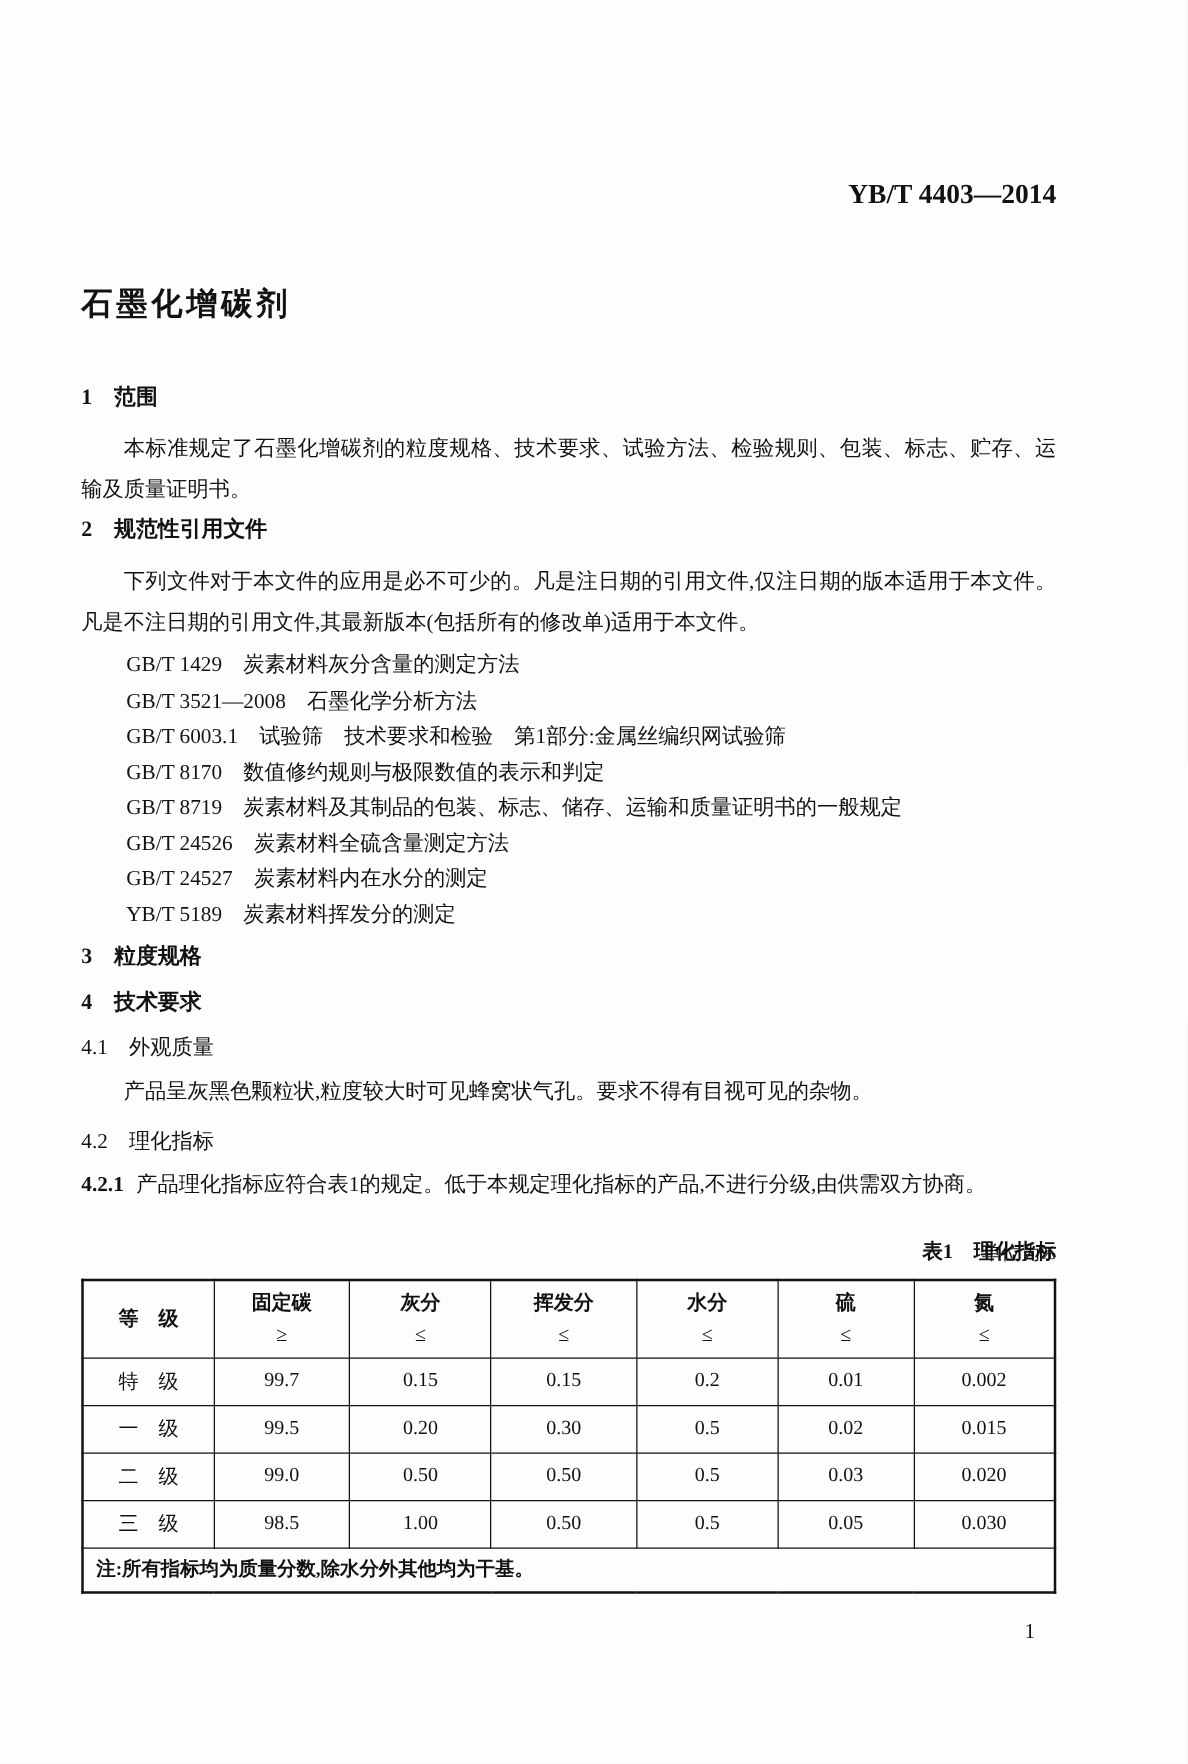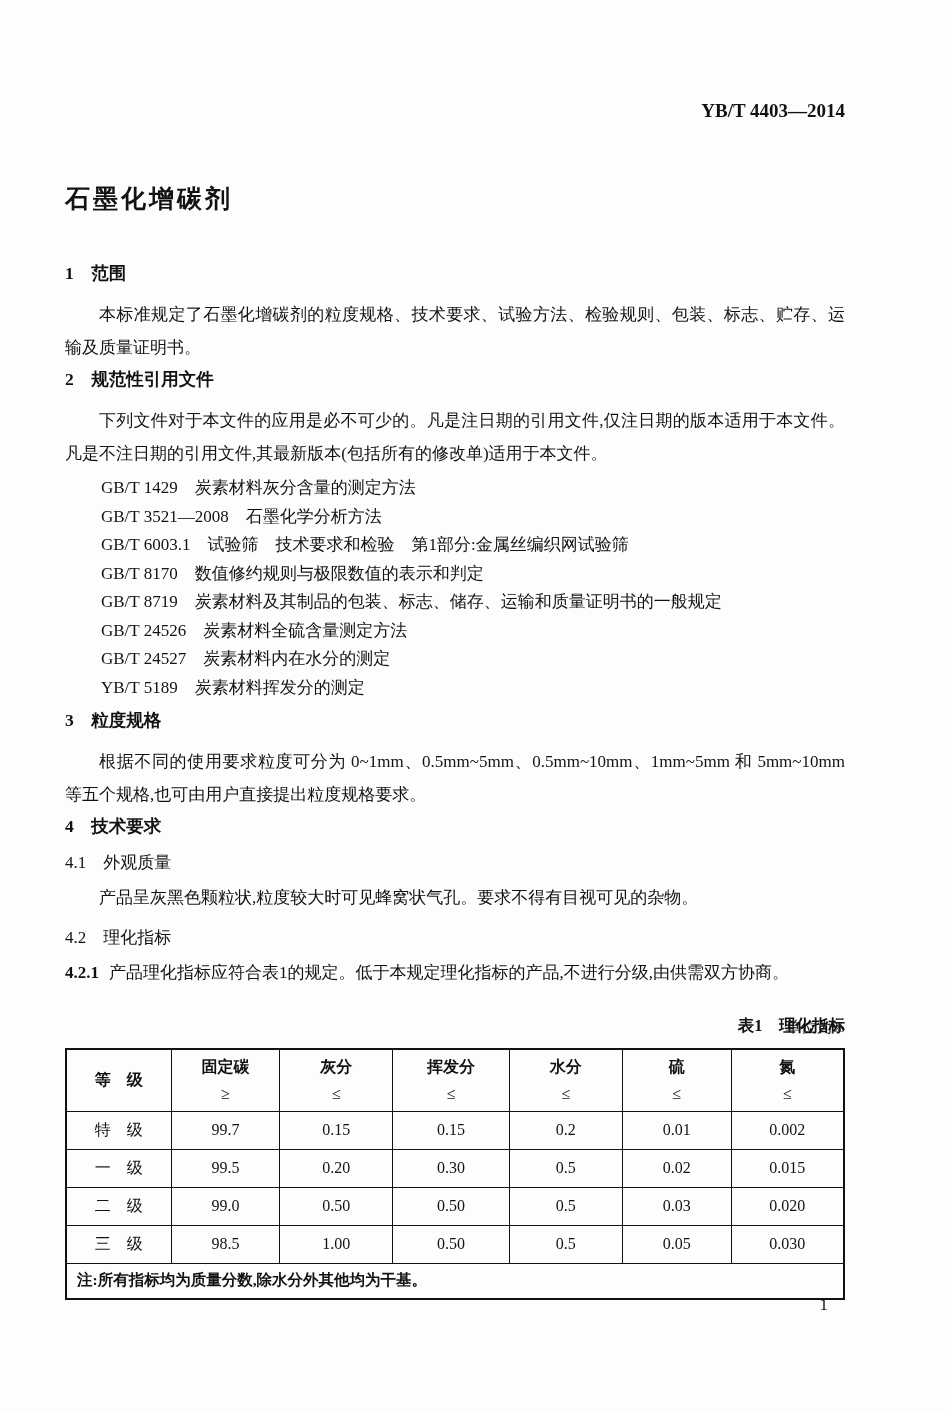--- a/index.html
+++ b/index.html
@@ -9,22 +9,23 @@
     margin:0 auto;
     background:#fdfdfc;
     color:#121212;
     font-family:"Liberation Serif","DejaVu Serif",serif;
     position:relative;
     padding:100px 105px 0 65px;
   }
   .doc-number {
     text-align:right;
     font-weight:bold;
-    font-size:19px;
+    font-size:22px;
     line-height:22px;
+    margin-top:44px;
   }
   .doc-title {
     text-align:left;
     font-size:25px;
     font-weight:bold;
     letter-spacing:3px;
     margin-top:60px;
     margin-bottom:46px;
   }
   .section-heading {
@@ -132,21 +133,20 @@
       <div class="ref-item">GB/T 3521—2008　石墨化学分析方法</div>
       <div class="ref-item">GB/T 6003.1　试验筛　技术要求和检验　第1部分:金属丝编织网试验筛</div>
       <div class="ref-item">GB/T 8170　数值修约规则与极限数值的表示和判定</div>
       <div class="ref-item">GB/T 8719　炭素材料及其制品的包装、标志、储存、运输和质量证明书的一般规定</div>
       <div class="ref-item">GB/T 24526　炭素材料全硫含量测定方法</div>
       <div class="ref-item">GB/T 24527　炭素材料内在水分的测定</div>
       <div class="ref-item">YB/T 5189　炭素材料挥发分的测定</div>
     </div>
 
   <h2 class="section-heading">3　粒度规格</h2>
-  <p class="body-para">根据不同的使用要求粒度可分为 0~1mm、0.5mm~5mm、0.5mm~10mm、1mm~5mm 和 5mm~10mm 等五个规格,也可由用户直接提出粒度规格要求。</p>
 
   <h2 class="section-heading">4　技术要求</h2>
 
   <h3 class="sub-heading">4.1　外观质量</h3>
   <p class="body-para">产品呈灰黑色颗粒状,粒度较大时可见蜂窝状气孔。要求不得有目视可见的杂物。</p>
 
   <h3 class="sub-heading">4.2　理化指标</h3>
   <p class="clause-para"><span class="num">4.2.1</span><span>产品理化指标应符合表1的规定。低于本规定理化指标的产品,不进行分级,由供需双方协商。</span></p>
 
   <div class="table-caption-row">

